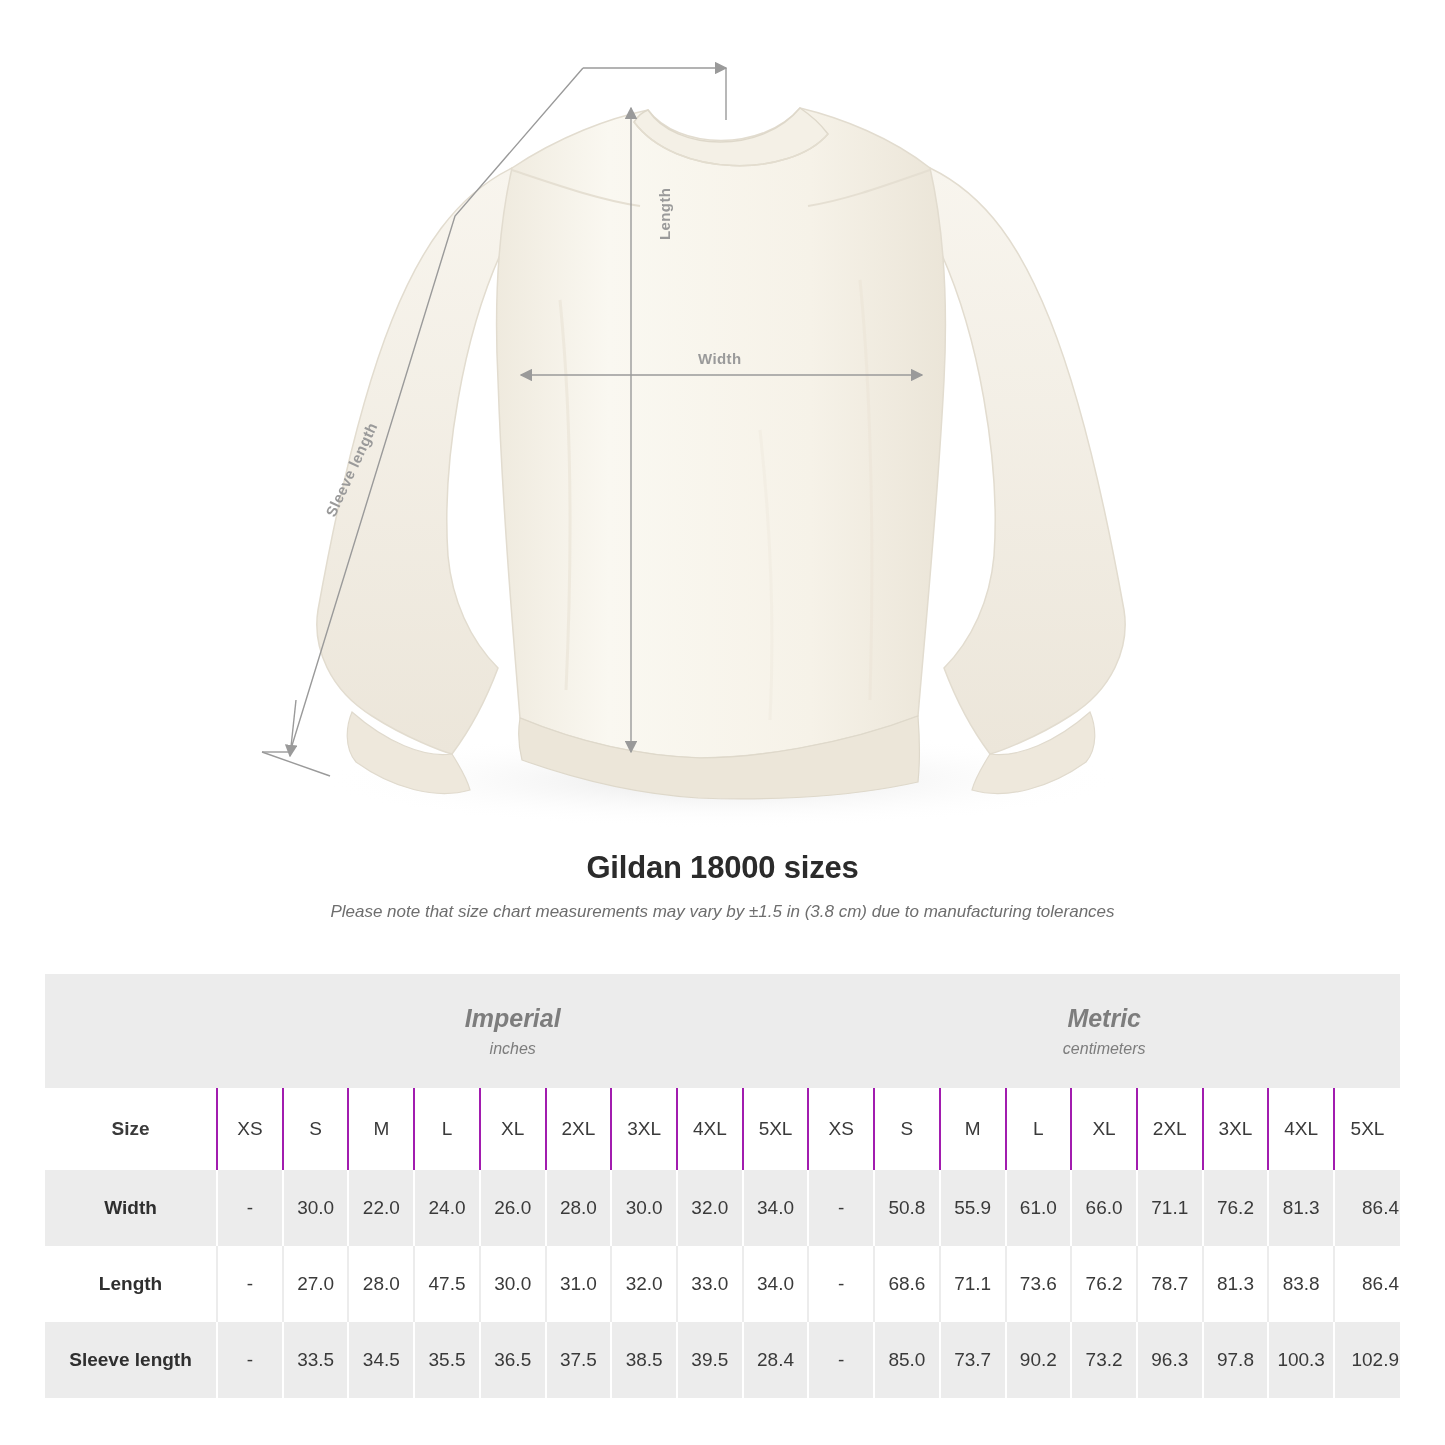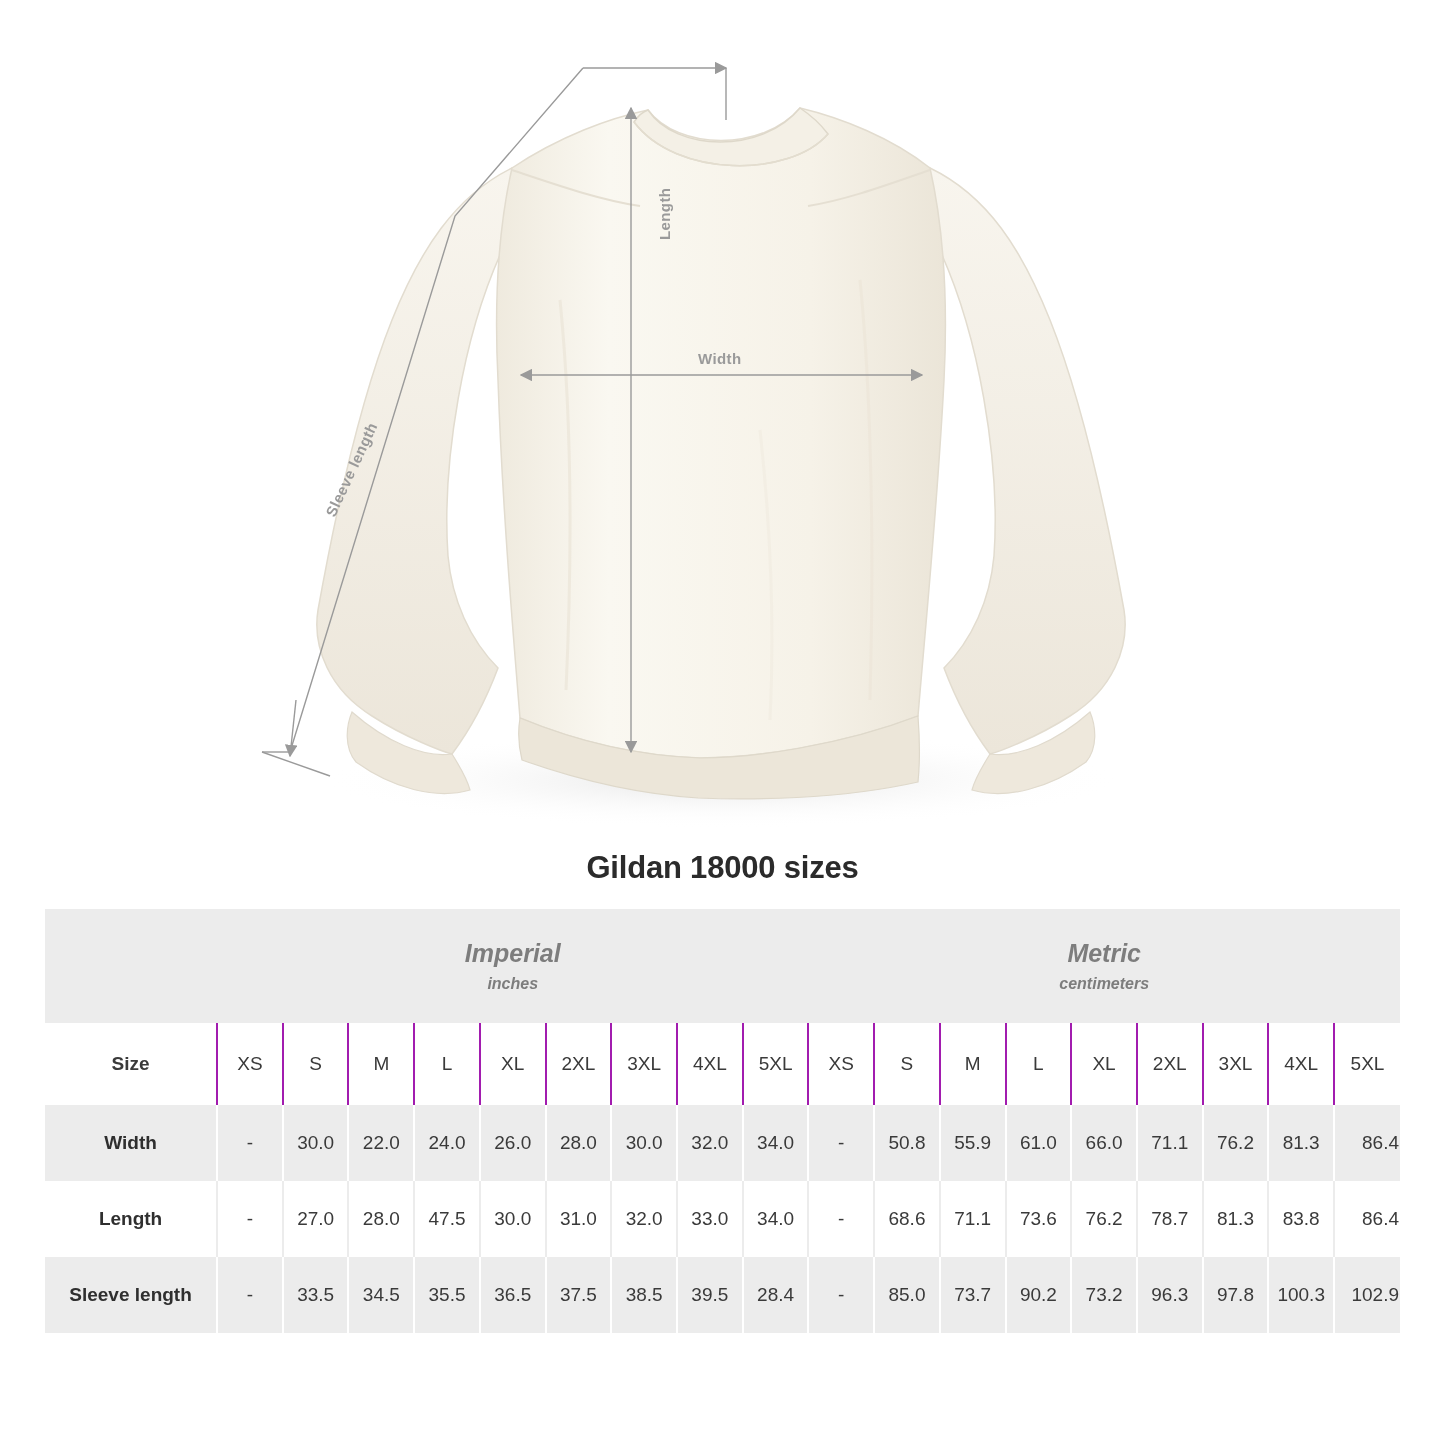--- a/index.html
+++ b/index.html
@@ -59,21 +59,21 @@
   }
   .chart-note {
     font-size: 17px;
     font-style: italic;
     color: #6e6e6e;
     margin-top: 16px;
   }
 
   
   .table-wrap {
-    margin: 23px 45px 0 45px;
+    margin: 52px 45px 0 45px;
   }
   table.size-table {
     border-collapse: collapse;
     width: 1355px;
     table-layout: fixed;
   }
   table.size-table col.label-col { width: 172px; }
   table.size-table col.data-col  { width: 65.7px; }
 
   .unit-head td {
@@ -87,21 +87,20 @@
     font-size: 25px;
     font-style: italic;
     font-weight: bold;
     color: #7d7d7d;
   }
   .unit-sub {
     font-size: 16px;
     font-style: italic;
     color: #7d7d7d;
     margin-top: 7px;
-    font-weight: bold;
   }
 
   tr.head-row td {
     height: 80px;
     background: #ffffff;
     text-align: center;
     vertical-align: middle;
     font-size: 19px;
     color: #3a3a3a;
     border-right: 2px solid #a21caf;
@@ -220,20 +219,21 @@
     </g>
   </svg>
 
   <div class="anno-label vertical" style="left:656px; top:240px;">Length</div>
   <div class="anno-label" style="left:698px; top:350px;">Width</div>
   <div class="anno-label sleeve" style="left:322px; top:512px;">Sleeve length</div>
 </div>
 
 <div class="title-block">
   <div class="chart-title">Gildan 18000 sizes</div>
+  <div class="chart-note">Please note that size chart measurements may vary by ±1.5 in (3.8 cm) due to manufacturing tolerances</div>
 </div>
 
 <div class="table-wrap">
   <table class="size-table">
     <colgroup>
       <col class="label-col">
       <col class="data-col">
         <col class="data-col">
         <col class="data-col">
         <col class="data-col">

